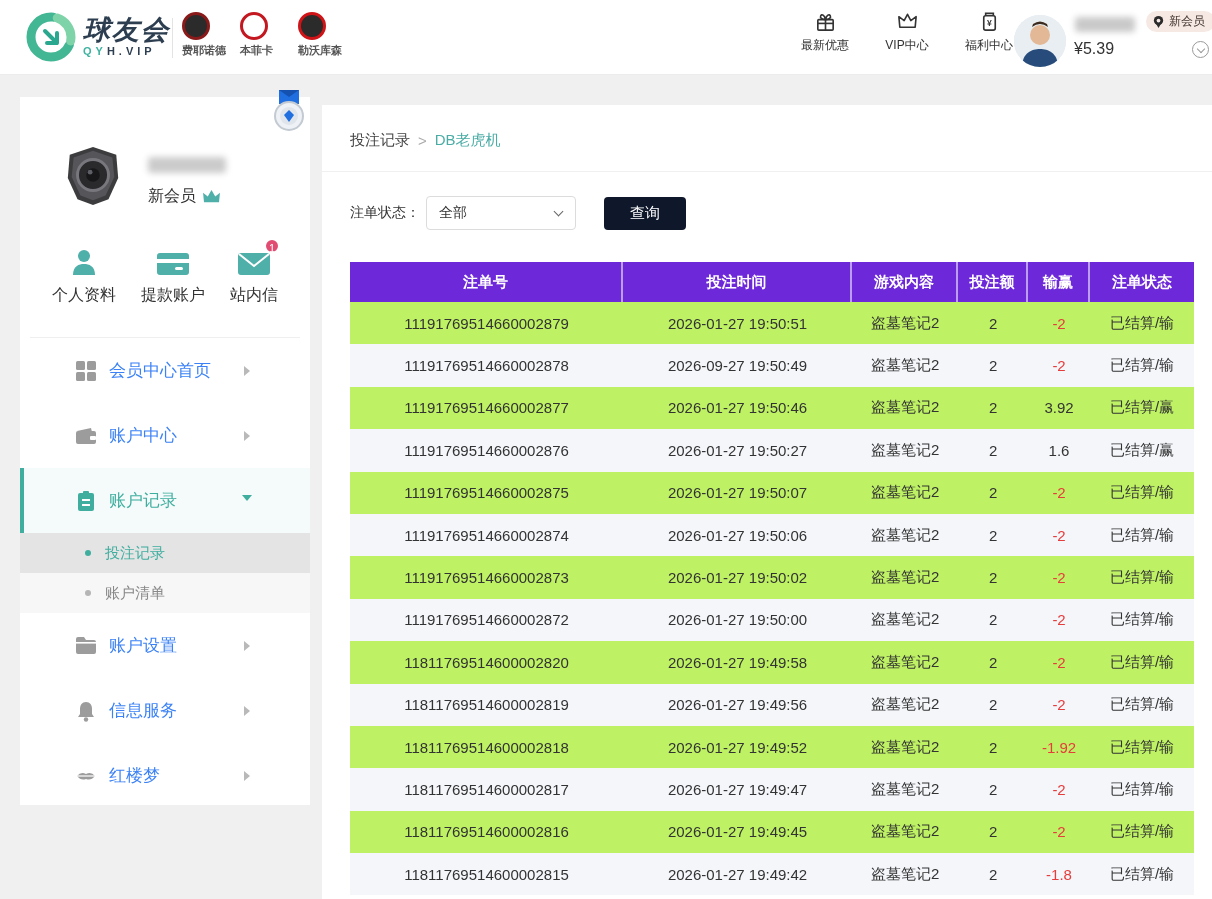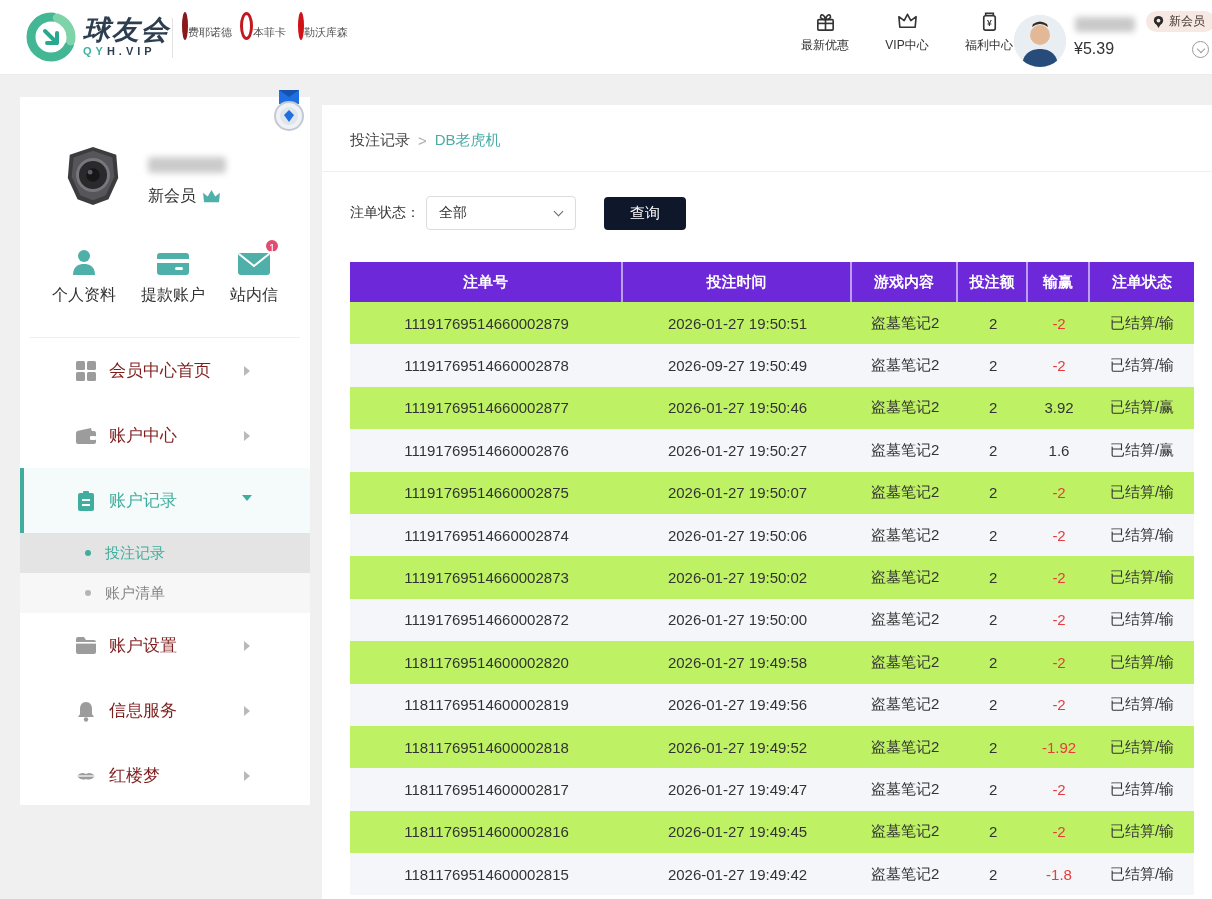--- a/index.html
+++ b/index.html
@@ -10,21 +10,21 @@
   
   .topbar { position:absolute; left:0; top:0; width:1212px; height:75px; background:#fff; border-bottom:1px solid #ececec; z-index:5; }
   .brand { position:absolute; left:25px; top:11px; display:flex; align-items:center; }
   .brand-text { margin-left:6px; }
   .brand-name { font-size:27px; font-weight:bold; font-style:italic; color:#2c3e50; letter-spacing:2px; line-height:28px; }
   .brand-domain { font-size:11px; font-weight:bold; letter-spacing:4px; line-height:14px; }
   .brand-domain .qy { color:#3fb3a0; }
   .brand-domain .rest { color:#2c3e50; }
   .brand-divider { position:absolute; left:172px; top:18px; width:1px; height:40px; background:#e3e3e3; }
   .sponsors { position:absolute; left:182px; top:12px; display:flex; gap:12px; }
-  .sponsor { width:46px; display:flex; flex-direction:row; align-items:flex-end; }
+  .sponsor { width:46px; display:flex; flex-direction:column; align-items:flex-start;font-weight:bold; }
   .sponsor-logo { width:28px; height:28px; border-radius:50%; border:3px solid; display:flex; align-items:center; justify-content:center; font-size:10px; font-weight:bold; color:#fff; }
   .sponsor-label { margin-top:3px; font-size:11px; color:#555; white-space:nowrap; }
   .mainnav { position:absolute; left:334px; top:0; height:75px; display:flex; align-items:center; gap:26px; }
   .nav-item { font-size:17px; color:#333; cursor:pointer; white-space:nowrap; }
   .hdr-links { position:absolute; left:796px; top:10px; display:flex; gap:24px; }
   .hdr-link { width:58px; display:flex; flex-direction:column; align-items:center; cursor:pointer; }
   .hdr-link svg { width:23px; height:23px; }
   .hdr-link-label { margin-top:4px; font-size:12px; color:#333; white-space:nowrap; }
   .avatar { position:absolute; left:1014px; top:15px; width:52px; height:52px; border-radius:50%; overflow:hidden; background:#dfe7ee; }
   .user-name-blur { position:absolute; left:1075px; top:17px; width:60px; height:15px; border-radius:3px; background:#c9c9c9; filter:blur(3px); }
@@ -42,21 +42,21 @@
   .profile-level { position:absolute; left:128px; top:89px; display:flex; align-items:center; gap:6px; font-size:16px; color:#333; }
   .quick-links { position:absolute; left:0; top:148px; width:290px; display:flex; justify-content:space-between; padding:0 32px; }
   .quick-link { display:flex; flex-direction:column; align-items:center; cursor:pointer; }
   .quick-link .qicon { position:relative; height:32px; display:flex; align-items:flex-end; }
   .quick-link-label { margin-top:8px; font-size:16px; color:#333; white-space:nowrap; }
   .mail-badge { position:absolute; right:-9px; top:-7px; min-width:16px; height:16px; border-radius:8px; background:#e14d72; color:#fff; font-size:11px; line-height:16px; text-align:center; padding:0 2px; border:2px solid #fff; }
   .side-divider { position:absolute; left:10px; top:240px; width:270px; height:1px; background:#efefef; }
   .menu { position:absolute; left:0; top:241px; width:290px; }
   .menu-item { position:relative; height:65px; display:flex; align-items:center; padding-left:55px; cursor:pointer; }
   .menu-item .micon { width:22px; height:22px; margin-right:12px; flex:none; }
-  .menu-label { font-size:17px; color:#7f1d1d; }
+  .menu-label { font-size:17px; color:#3b82f6; }
   .menu-item .chev { position:absolute; right:60px; width:0; height:0; border-left:6px solid #b9b9b9; border-top:5px solid transparent; border-bottom:5px solid transparent; }
   .menu-item.active { background:#f5fafa; }
   .menu-item.active::before { content:""; position:absolute; left:0; top:0; width:4px; height:100%; background:#3fae9f; }
   .menu-item.active .menu-label { color:#3fae9f; }
   .menu-item.active .chev { border-left:none; border-right:none; border-top:6px solid #3fae9f; border-left:5px solid transparent; border-right:5px solid transparent; right:58px; }
   .submenu { width:290px; background:#f7f7f7; }
   .submenu-item { height:40px; display:flex; align-items:center; padding-left:65px; cursor:pointer; font-size:15px; color:#888; }
   .submenu-item .dot { width:6px; height:6px; border-radius:50%; background:#b5b5b5; margin-right:14px; }
   .submenu-item.active { background:#e4e4e4; color:#3fae9f; }
   .submenu-item.active .dot { background:#3fae9f; }

